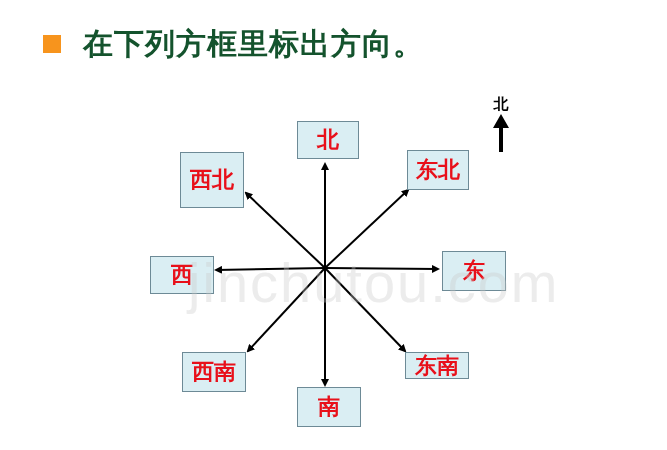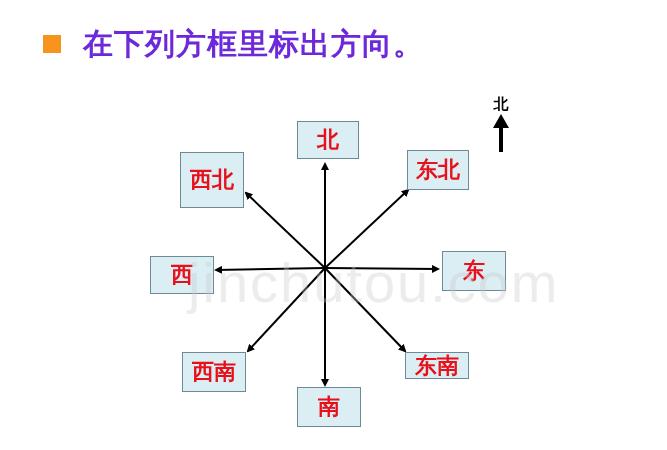--- a/index.html
+++ b/index.html
@@ -1,20 +1,20 @@
 <!DOCTYPE html>
 <html><head>
 <meta charset="utf-8">
 <style>
   html, body { margin: 0; padding: 0; background: #ffffff; }
   body { width: 667px; height: 450px; position: relative; overflow: hidden;
          font-family: "DejaVu Sans", "Liberation Sans", sans-serif; }
   .title-row { position: absolute; left: 43px; top: 26px; display: flex; align-items: center; }
   .bullet { width: 18px; height: 18px; background: #f7941d; margin-right: 22px; }
-  .title { font-size: 30px; font-weight: bold; color: #6d28d9; letter-spacing: 1px; line-height: 36px; }
+  .title { font-size: 30px; font-weight: bold; color: #14532d; letter-spacing: 1px; line-height: 36px; }
   .box { position: absolute; background: #daeef3; border: 1px solid #6d8a96;
          display: flex; align-items: center; justify-content: center;
          color: #e8101a; font-weight: bold; font-size: 22px; box-sizing: border-box; }
   svg.lines { position: absolute; left: 0; top: 0; }
   .compass { position: absolute; left: 488px; top: 96px; width: 26px; text-align: center; }
   .compass-label { font-size: 15px; font-weight: bold; color: #000; line-height: 16px; display: block; }
   .watermark { position: absolute; left: 140px; top: 250px; font-size: 56px; color: rgba(200,200,200,0.35);
                font-family: "Liberation Sans", sans-serif; letter-spacing: 2px; pointer-events: none; margin-left: 48px; }
 </style>
 </head>

